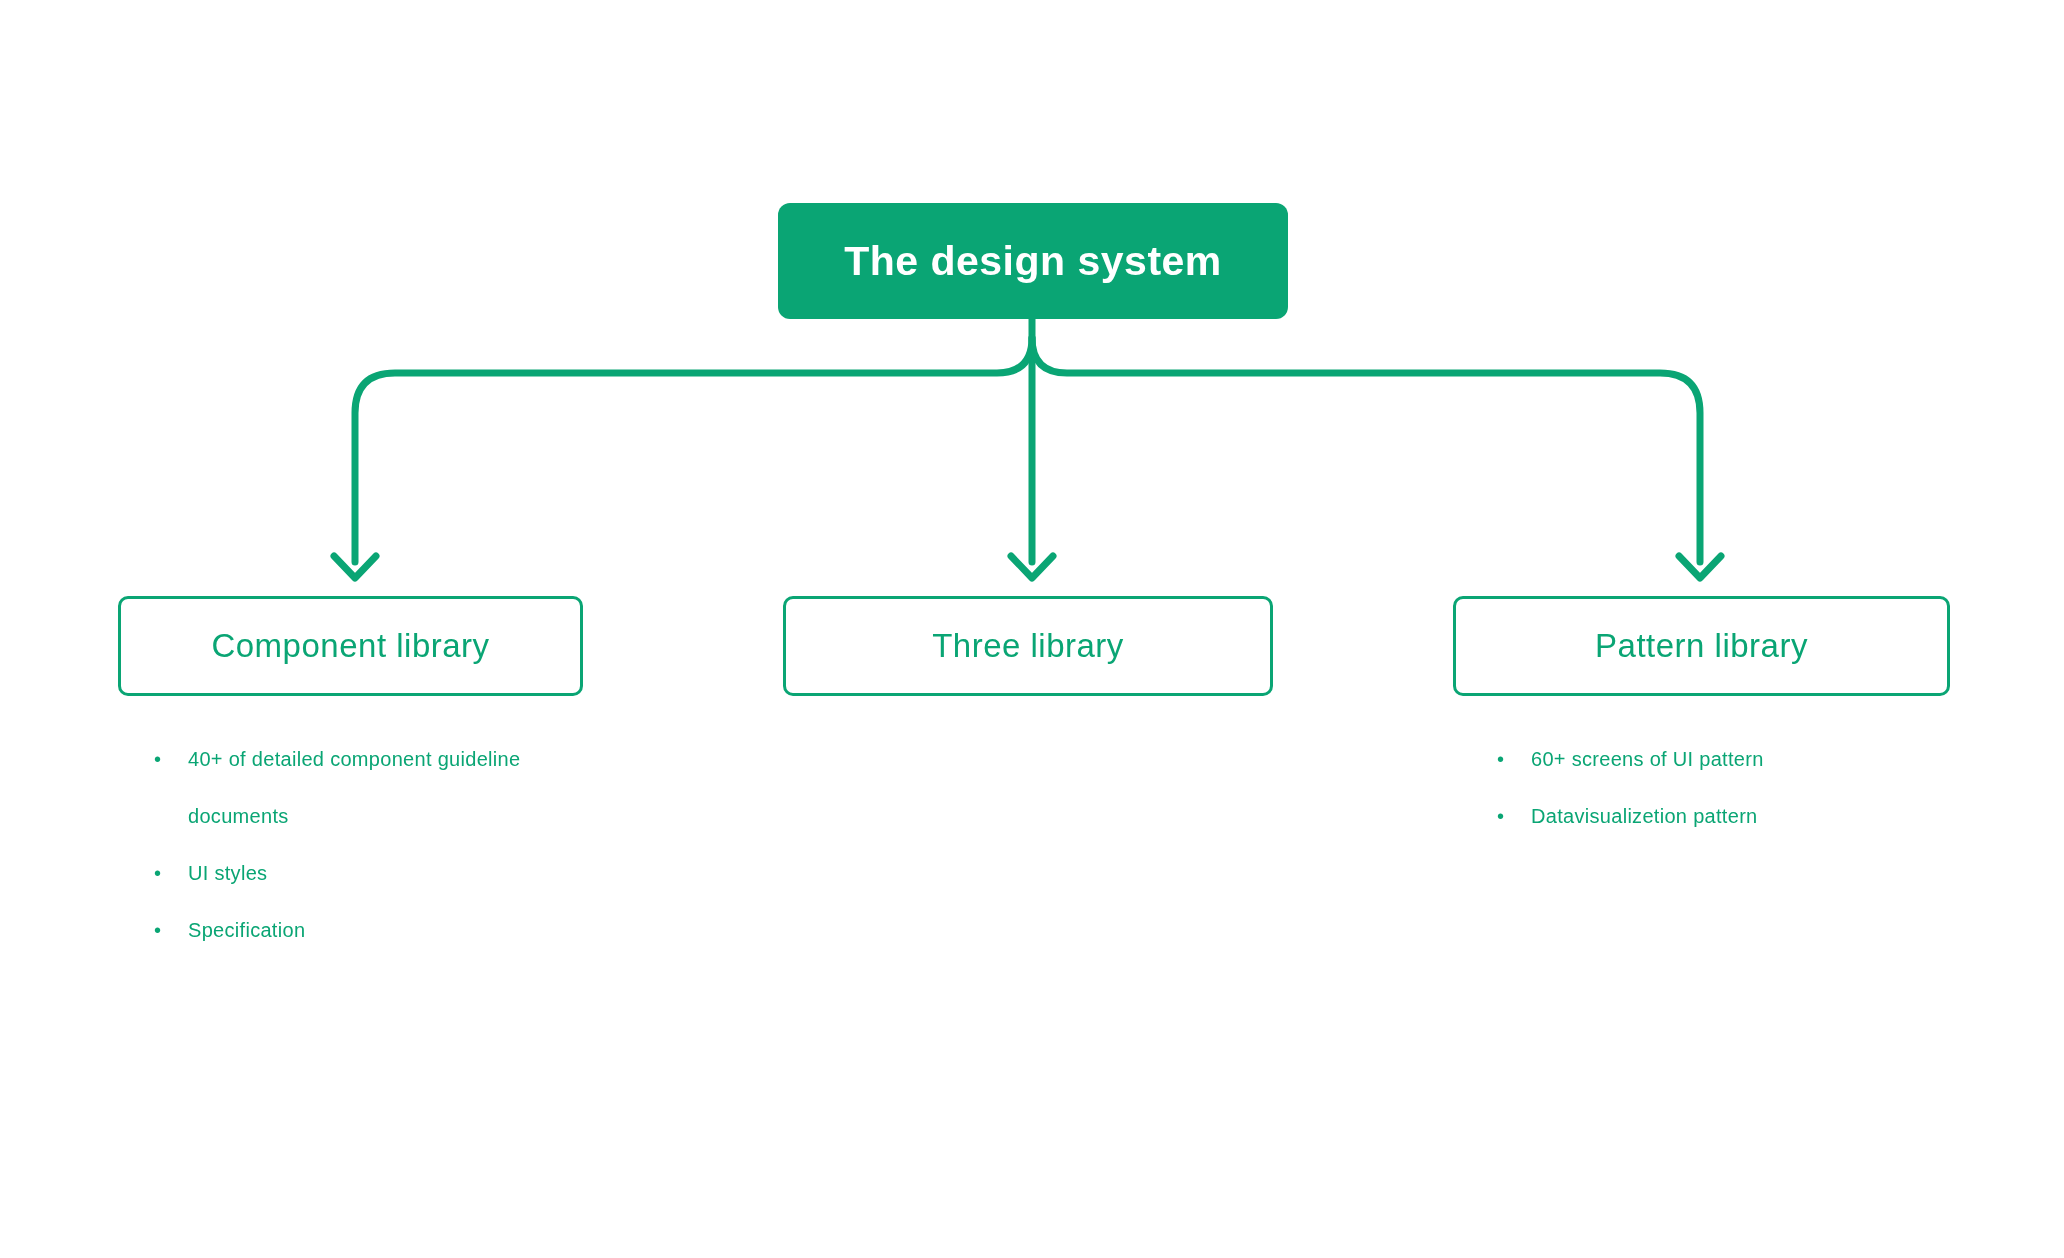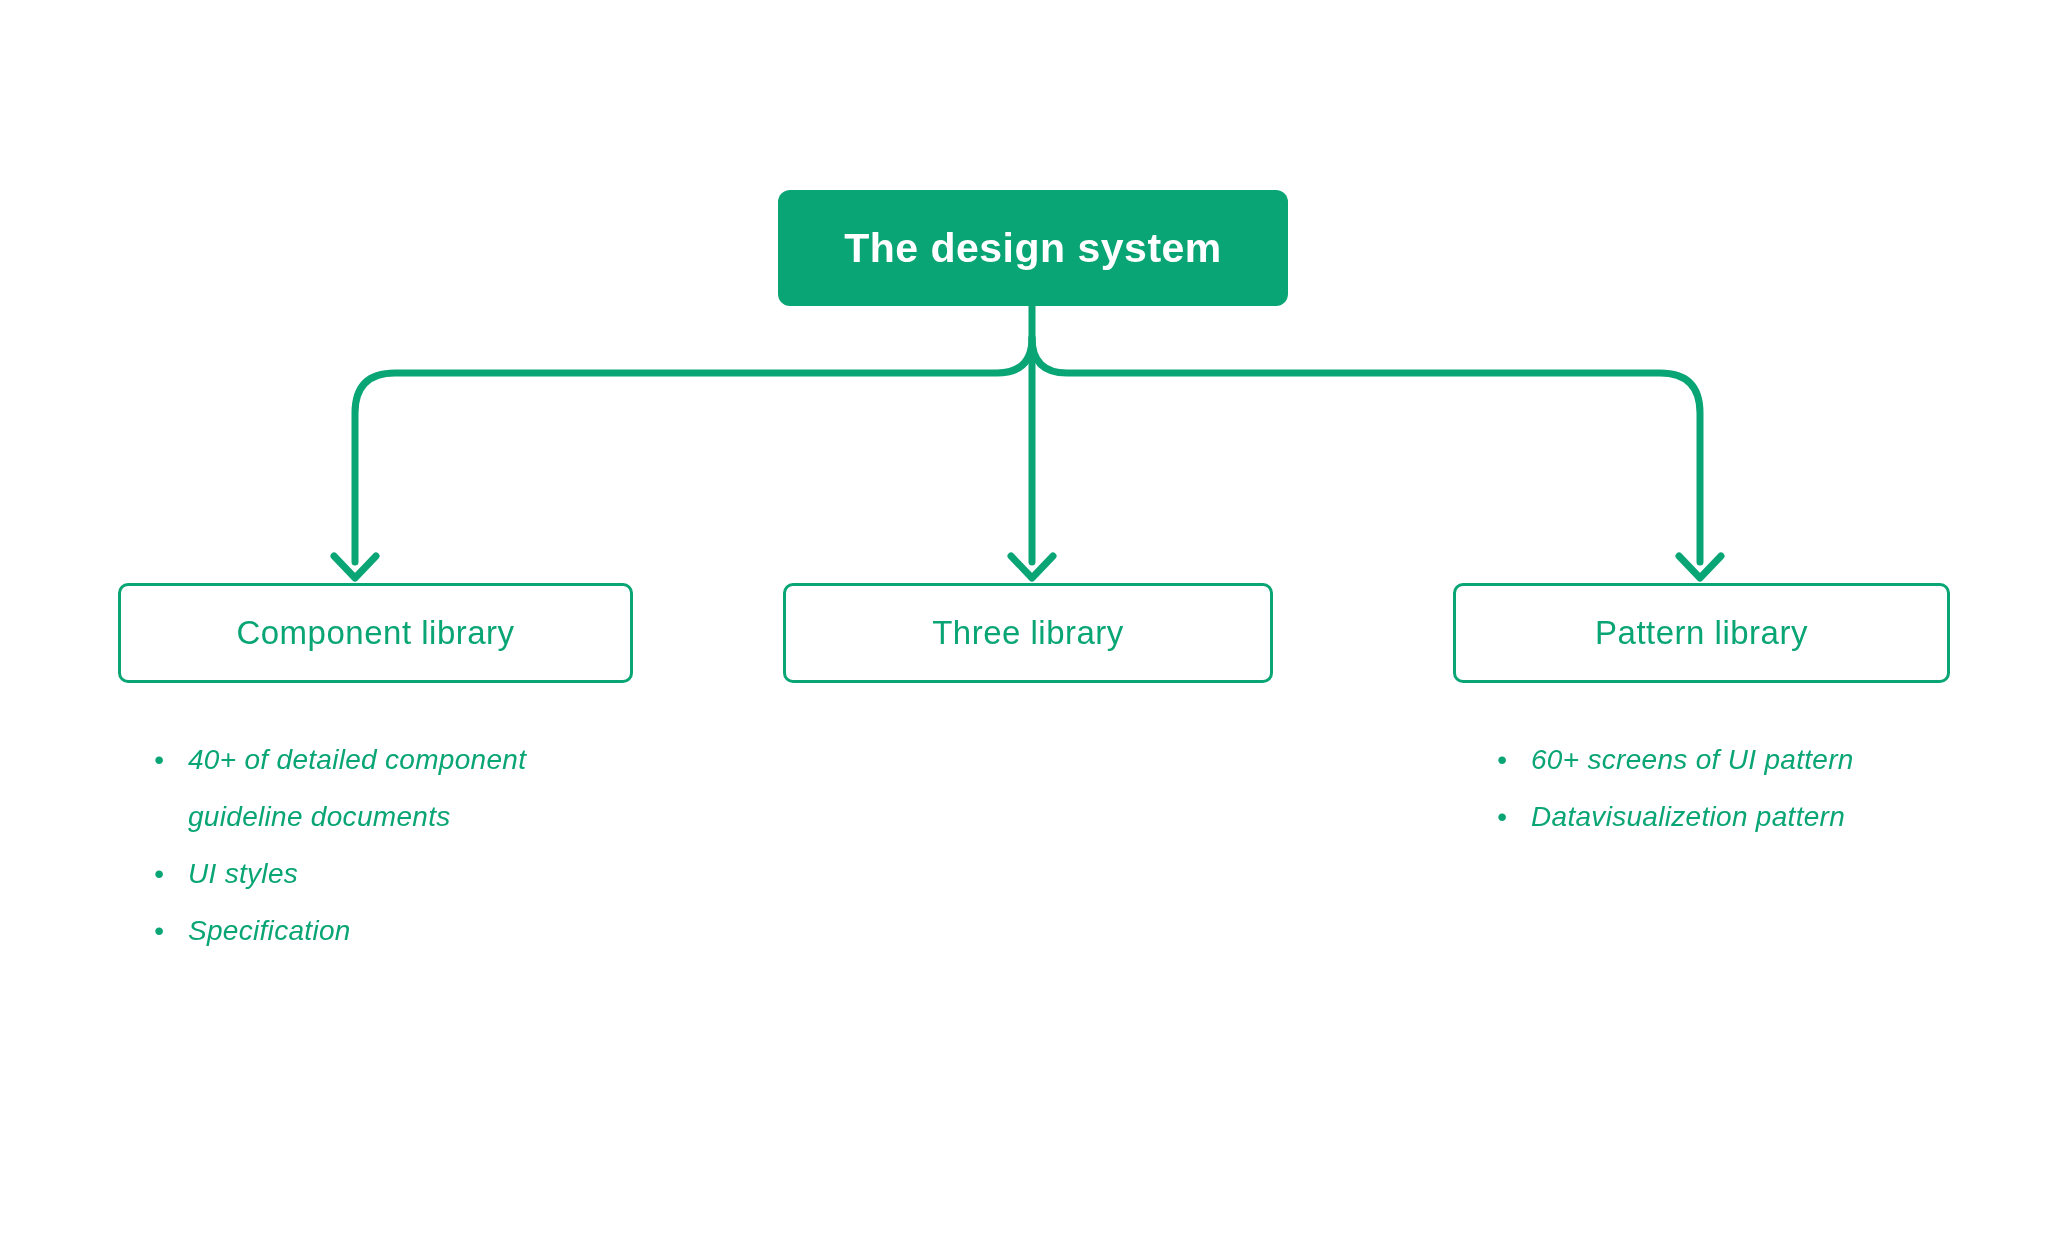--- a/index.html
+++ b/index.html
@@ -18,48 +18,48 @@
     stroke: var(--accent);
     stroke-width: 7;
     stroke-linecap: round;
     stroke-linejoin: round;
   }
   .node {
     position: absolute;
     display: flex; align-items: center; justify-content: center;
     text-align: center;
     letter-spacing: 0.5px;
+    margin-top: 13px;
   }
   .root-node {
     left: 778px; top: 190px; width: 510px; height: 116px;
     background: var(--accent);
     border-radius: 12px;
     color: #ffffff;
     font-size: 41px;
     font-weight: bold;
   }
   .branch-node {
     top: 583px; height: 100px;
     border: 3.5px solid var(--accent);
     border-radius: 10px;
     background: #ffffff;
     color: var(--accent);
     font-size: 33px;
   }
-  .branch-node.comp { left: 118px; width: 515px; }
+  .branch-node.comp { left: 118px; width: 465px; }
   .branch-node.icon { left: 783px; width: 490px; }
   .branch-node.pattern { left: 1453px; width: 497px; }
   ul.bullets {
     position: absolute; top: 731px;
     margin: 0; padding: 0; list-style: none;
     color: var(--accent);
-    font-size: 28px;
+    font-size: 20px;
     line-height: 57px;
     letter-spacing: 0.3px;
-    font-style: italic;
   }
   ul.bullets.comp { left: 152px; width: 430px; }
   ul.bullets.icon { left: 832px; width: 430px; }
   ul.bullets.pattern { left: 1495px; width: 470px; }
   ul.bullets li { position: relative; padding-left: 36px; }
   ul.bullets li::before {
     content: "\2022";
     position: absolute; left: 2px; top: 0;
   }
 </style>

